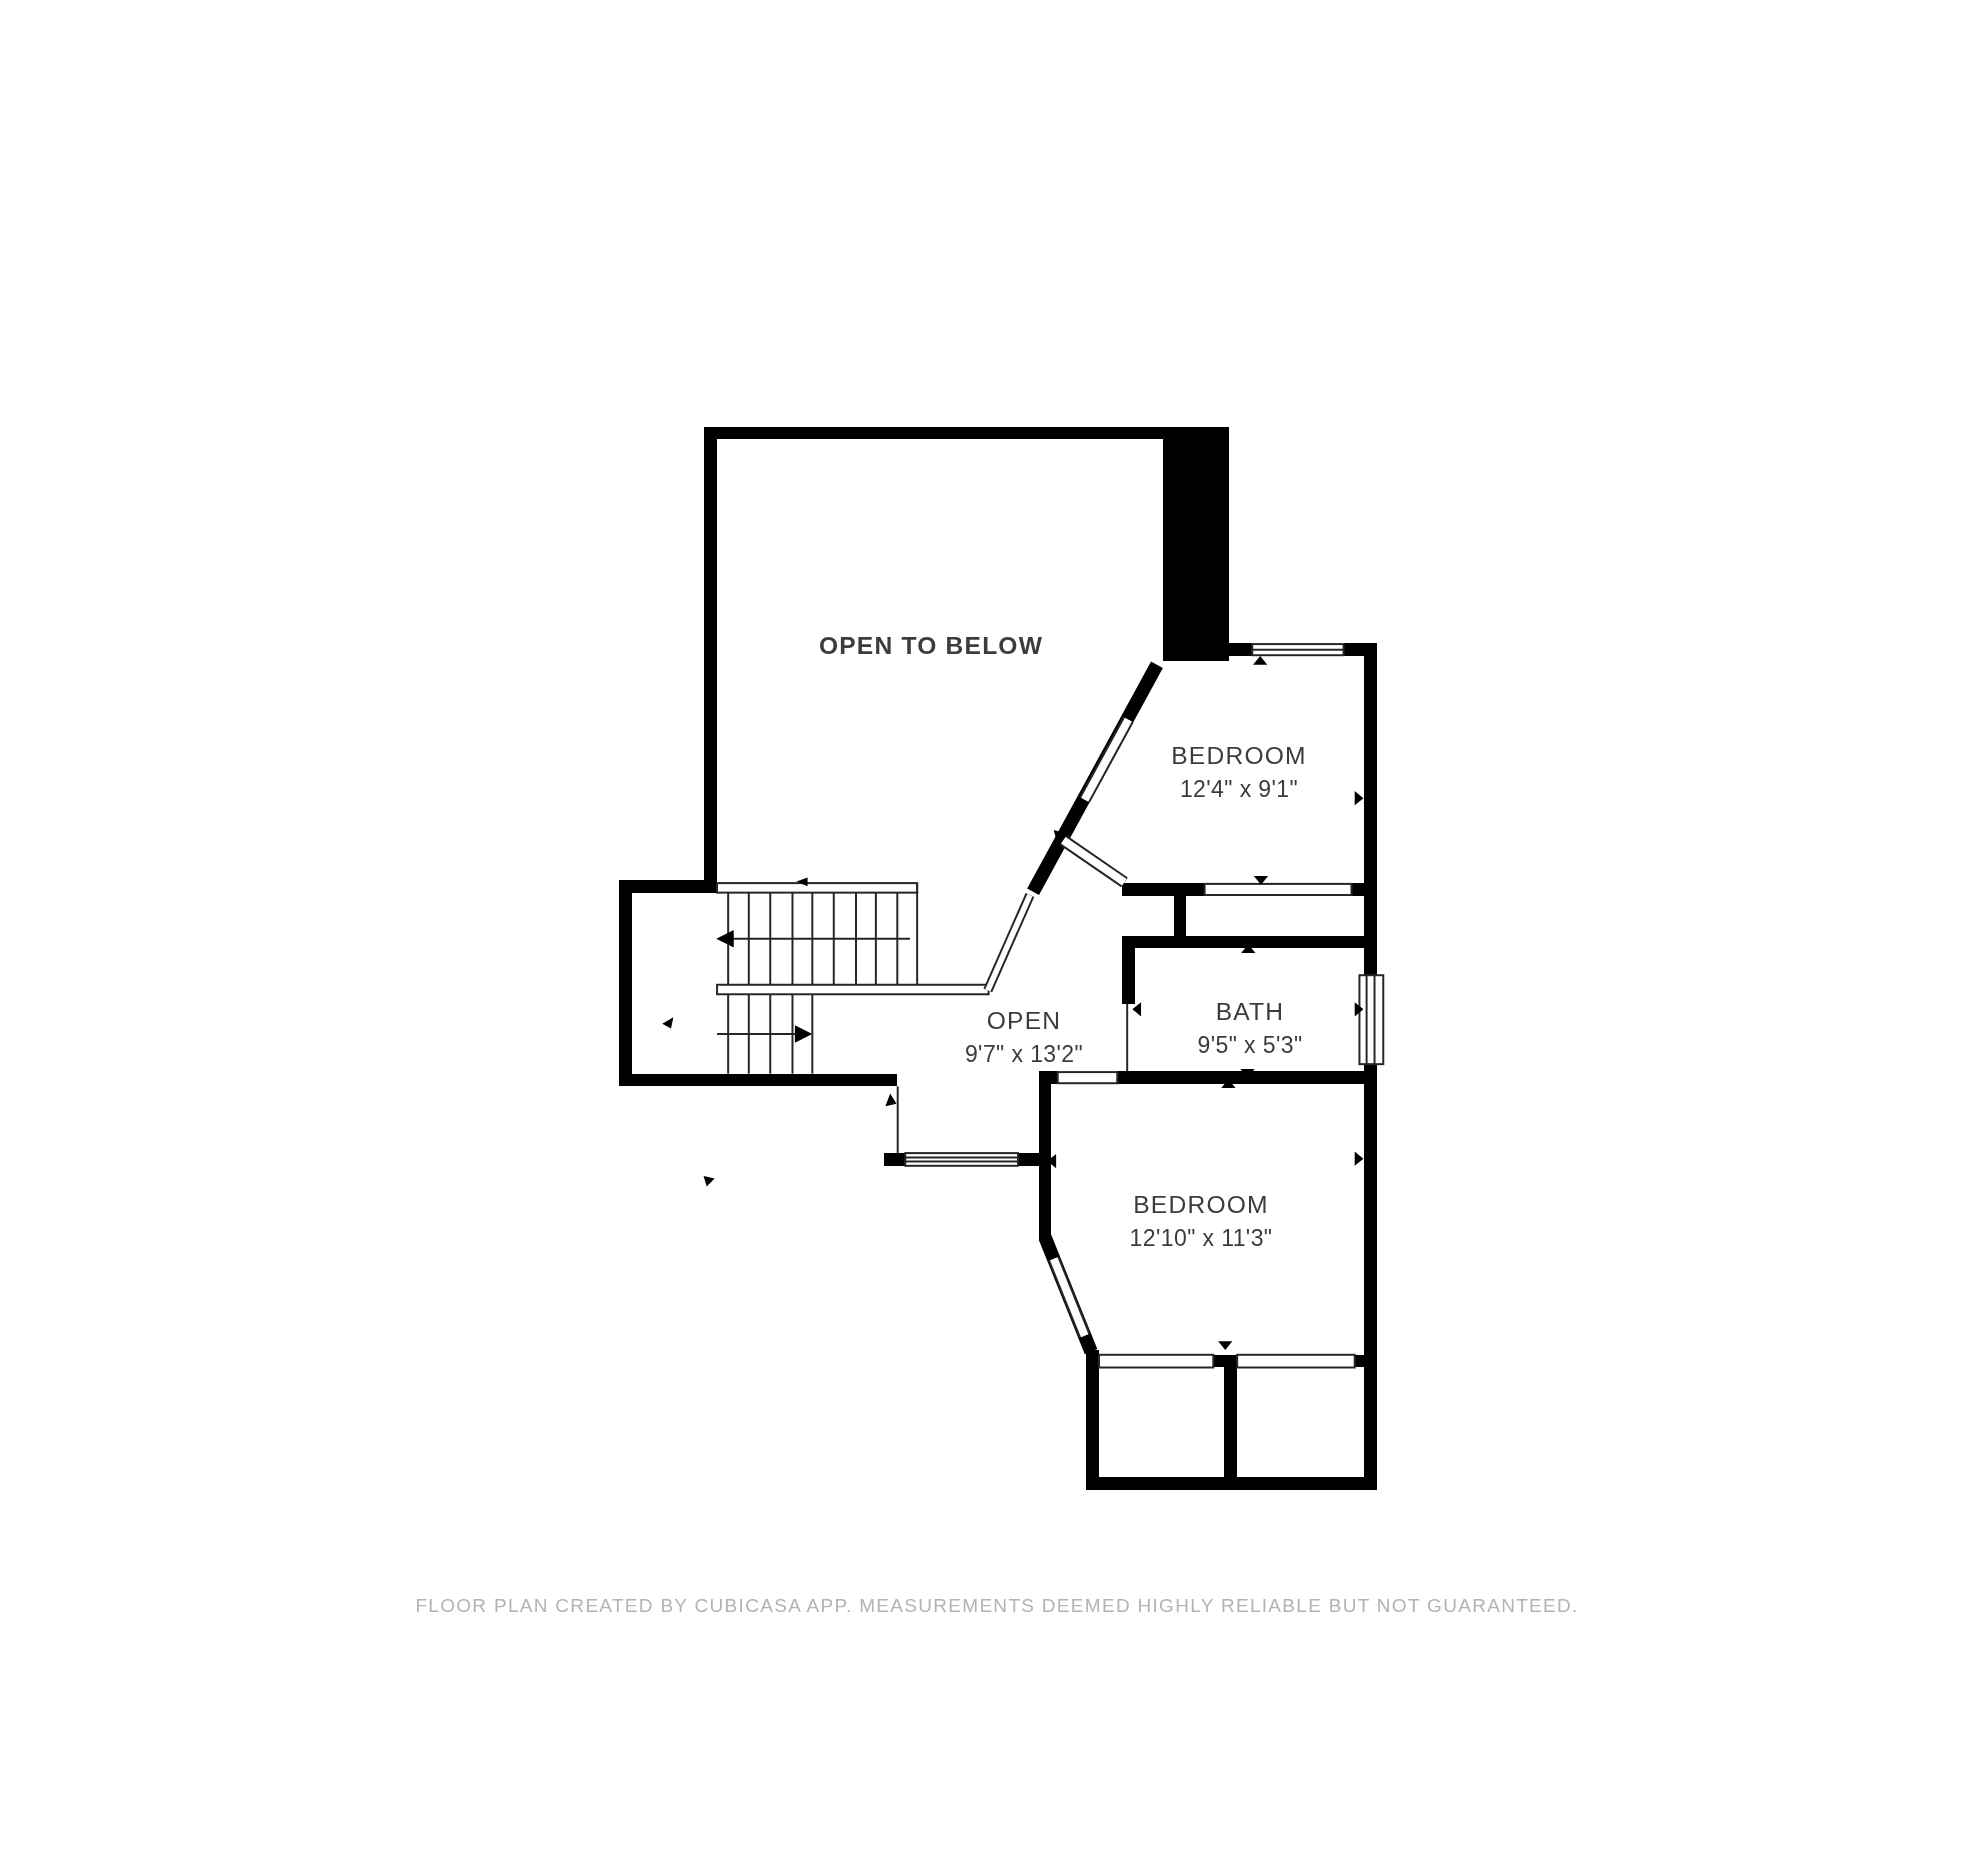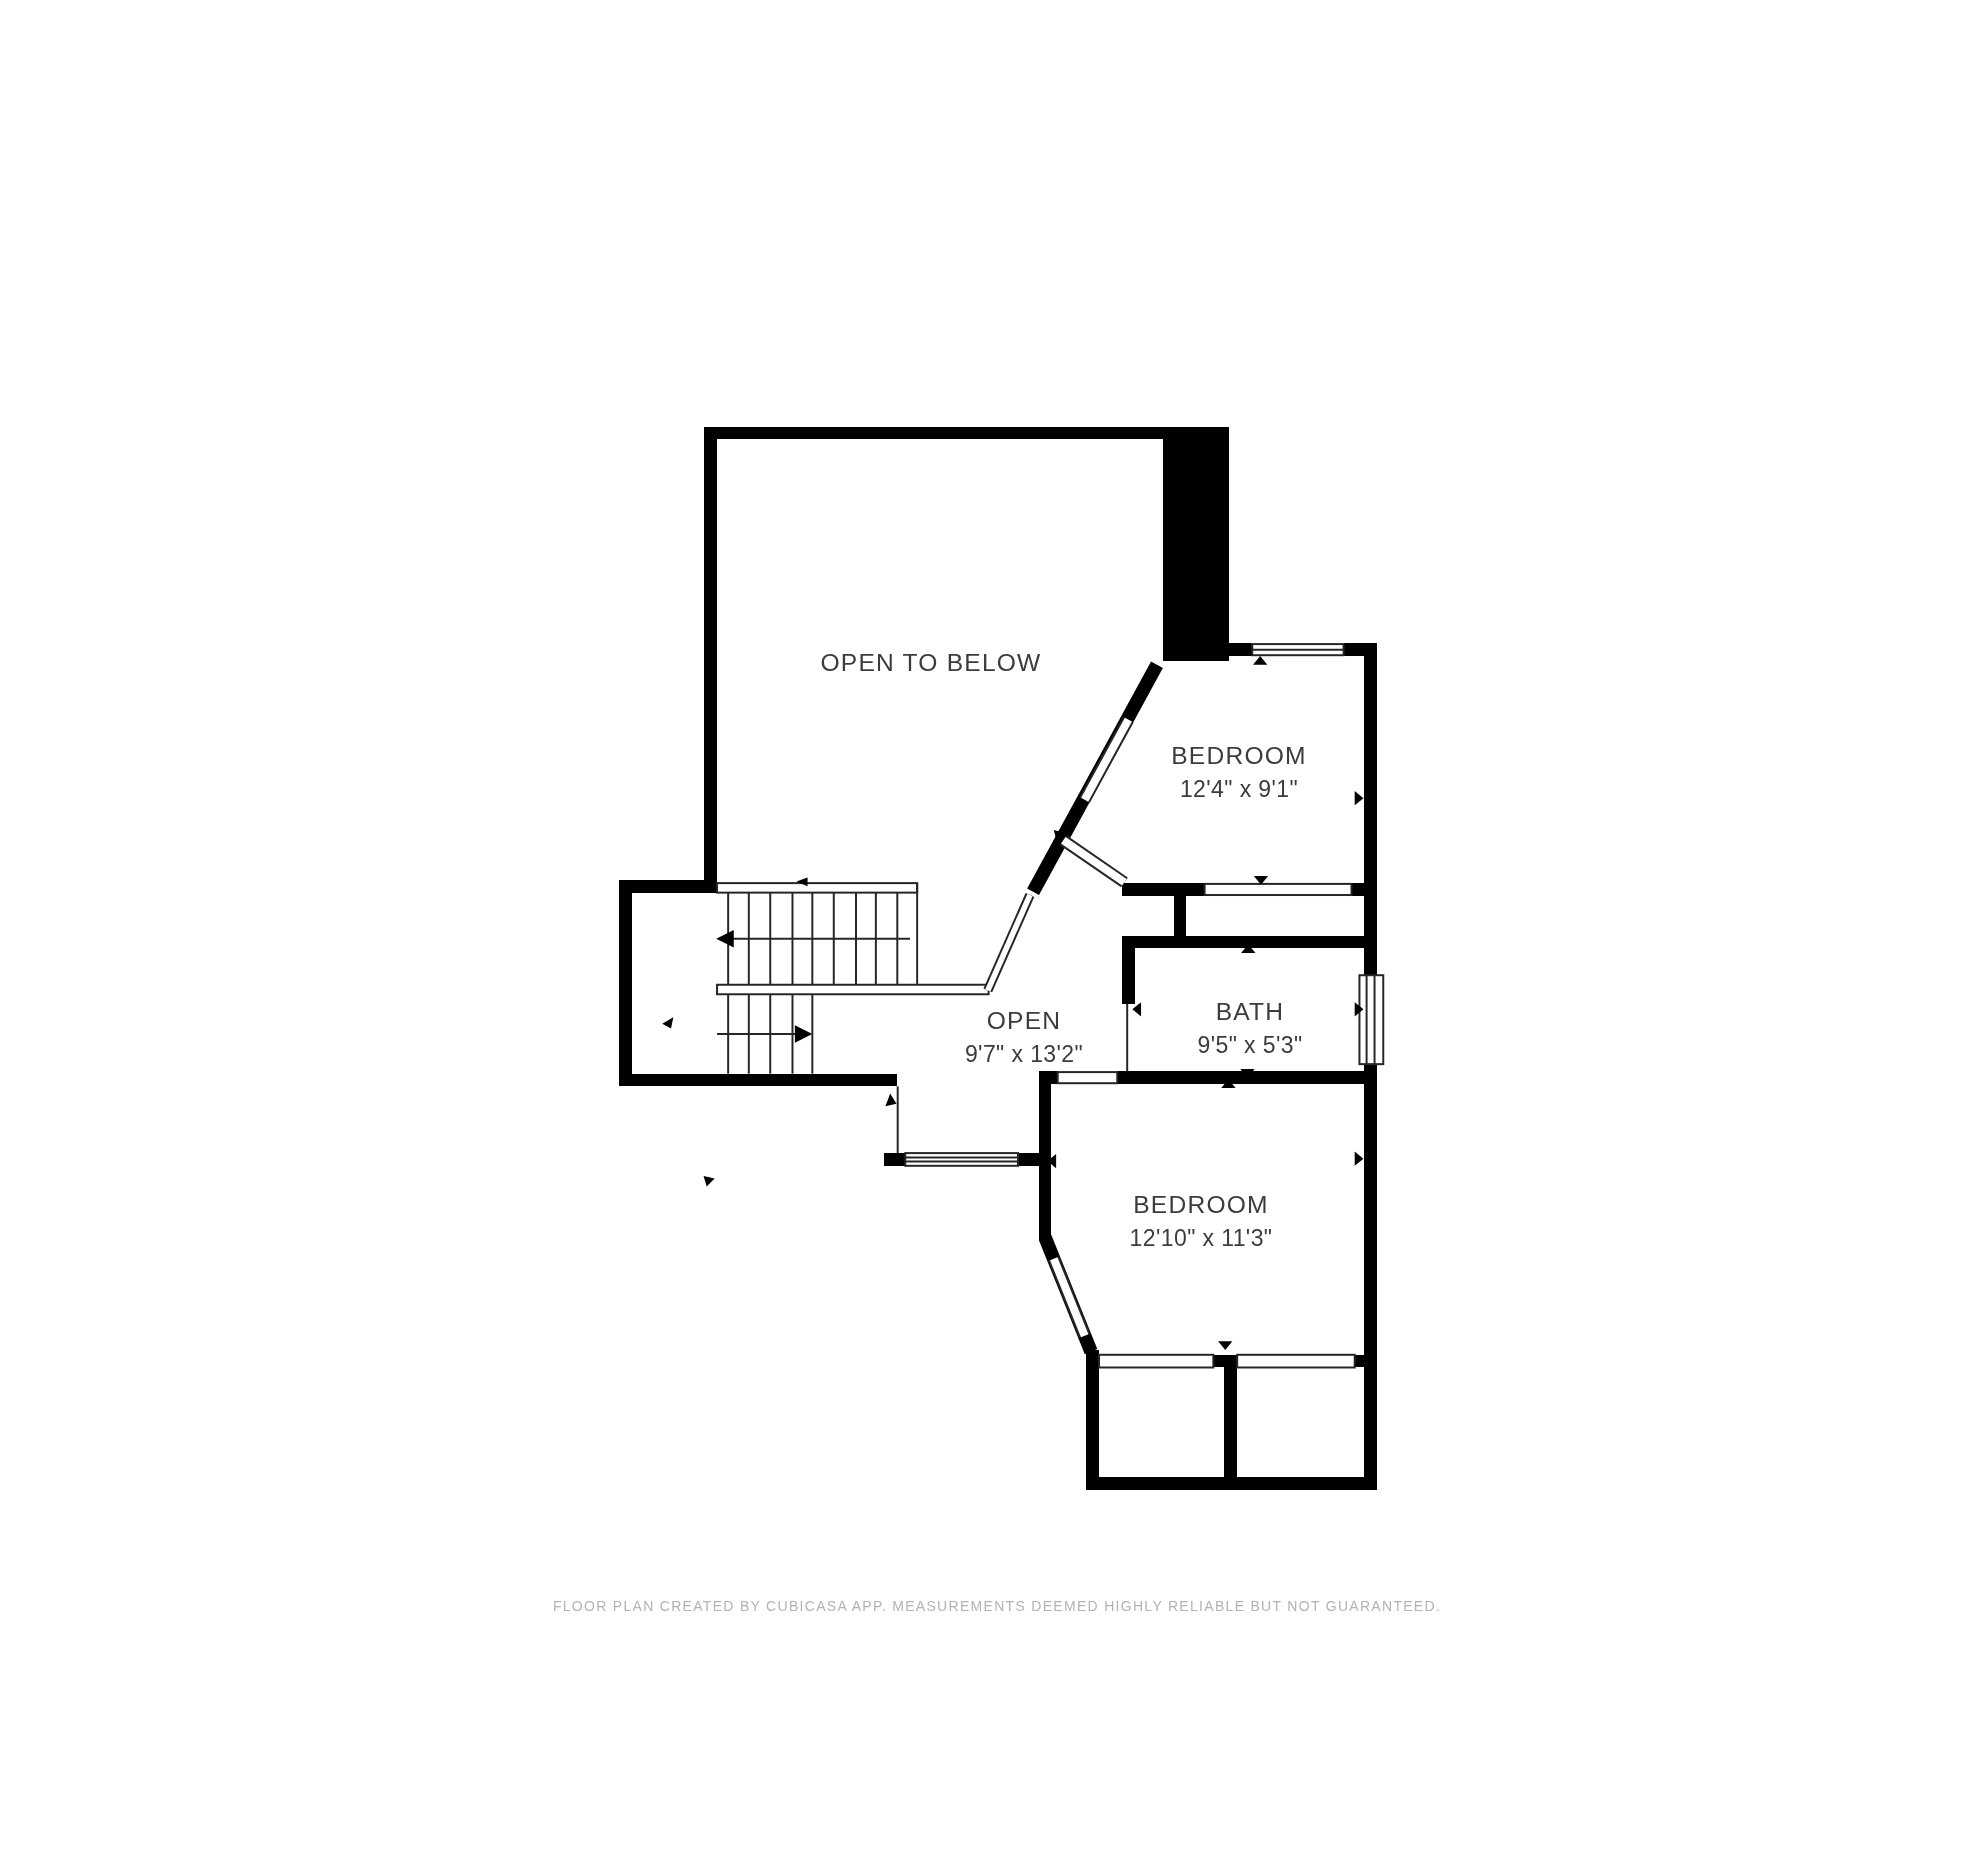--- a/index.html
+++ b/index.html
@@ -25,21 +25,21 @@
   .railEdge{stroke:var(--line);stroke-width:12;fill:none;stroke-linecap:butt;}
   .railGlass{stroke:#ffffff;stroke-width:7;fill:none;stroke-linecap:butt;}
   .room-label{
     position:absolute;transform:translate(-50%,-50%);
     text-align:center;color:var(--label);white-space:nowrap;line-height:1.2;
   }
   .room-name{font-size:24.6px;letter-spacing:1.2px;}
   .room-dims{font-size:23px;letter-spacing:0.4px;margin-top:5.6px;}
   .footer-note{
     position:absolute;left:997px;top:1606px;transform:translate(-50%,-50%);
-    font-size:14px;letter-spacing:1.3px;color:var(--footer);white-space:nowrap;
+    font-size:19px;letter-spacing:1.3px;color:var(--footer);white-space:nowrap;
   }
 </style>
 </head>
 <body>
 
 <svg width="1982" height="1875" viewBox="0 0 2496 2361" aria-hidden="true">
   <rect x="0" y="0" width="2496" height="2361" fill="#ffffff"></rect>
 
   <g shape-rendering="crispEdges">
 
@@ -163,21 +163,21 @@
     <polygon class="w" points="1330,1453 1330,1471 1319,1462"></polygon>
     <polygon class="w" points="1706,1450 1706,1468 1717,1459"></polygon>
     <polygon class="w" points="1534,1689 1552,1689 1543,1700"></polygon>
     <polygon class="w" points="1327,1045 1341,1049 1331,1060"></polygon>
     <polygon class="w" points="1115,1393 1129,1390 1121,1377"></polygon>
     <polygon class="w" points="848,1281 845,1295 834,1289"></polygon>
     <polygon class="w" points="886,1481 900,1484 890,1494"></polygon>
   </g>
 </svg>
 
-<div class="room-label" style="left:931px;top:663px;">
+<div class="room-label" style="left:931px;top:646px;font-weight:bold;">
   <div class="room-name">OPEN TO BELOW</div>
 </div>
 
 <div class="room-label" style="left:1239px;top:772px;">
   <div class="room-name">BEDROOM</div>
   <div class="room-dims">12'4" x 9'1"</div>
 </div>
 
 <div class="room-label" style="left:1024px;top:1037px;">
   <div class="room-name">OPEN</div>

